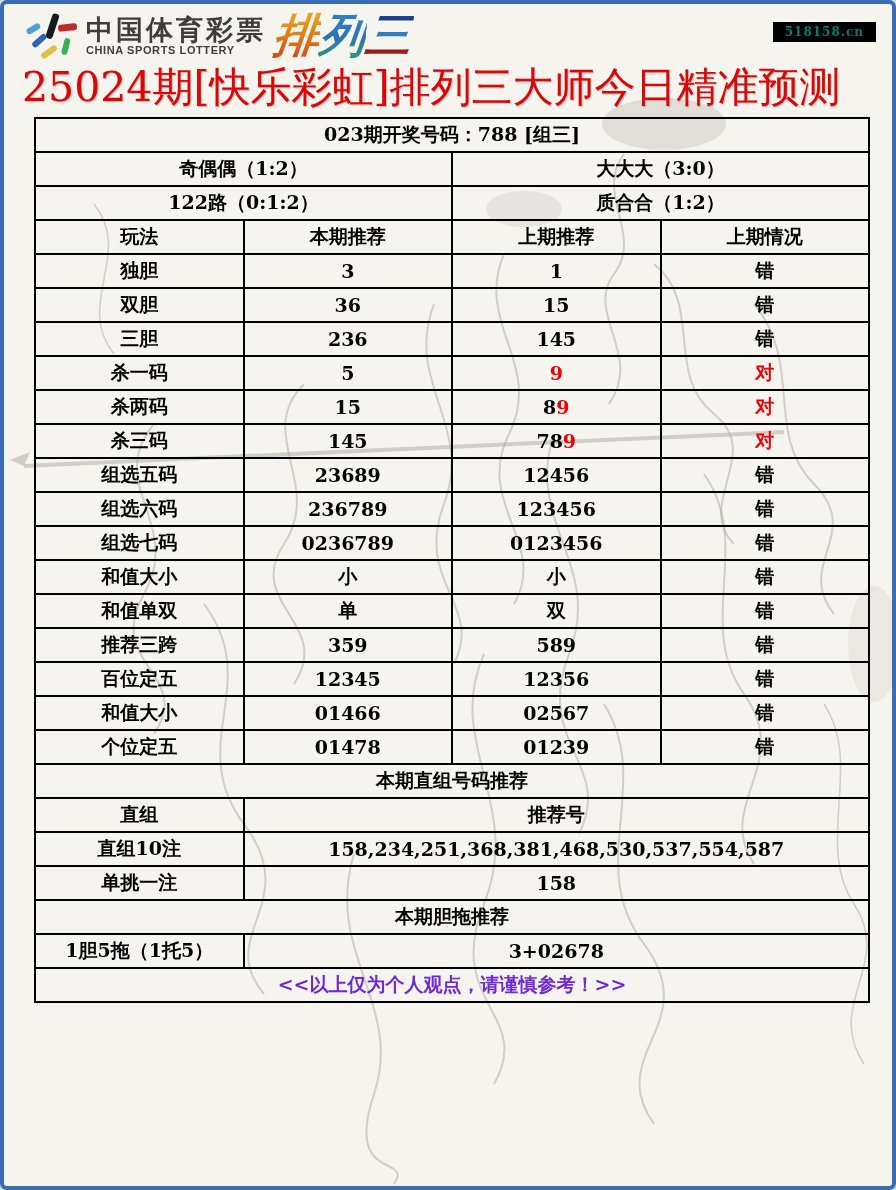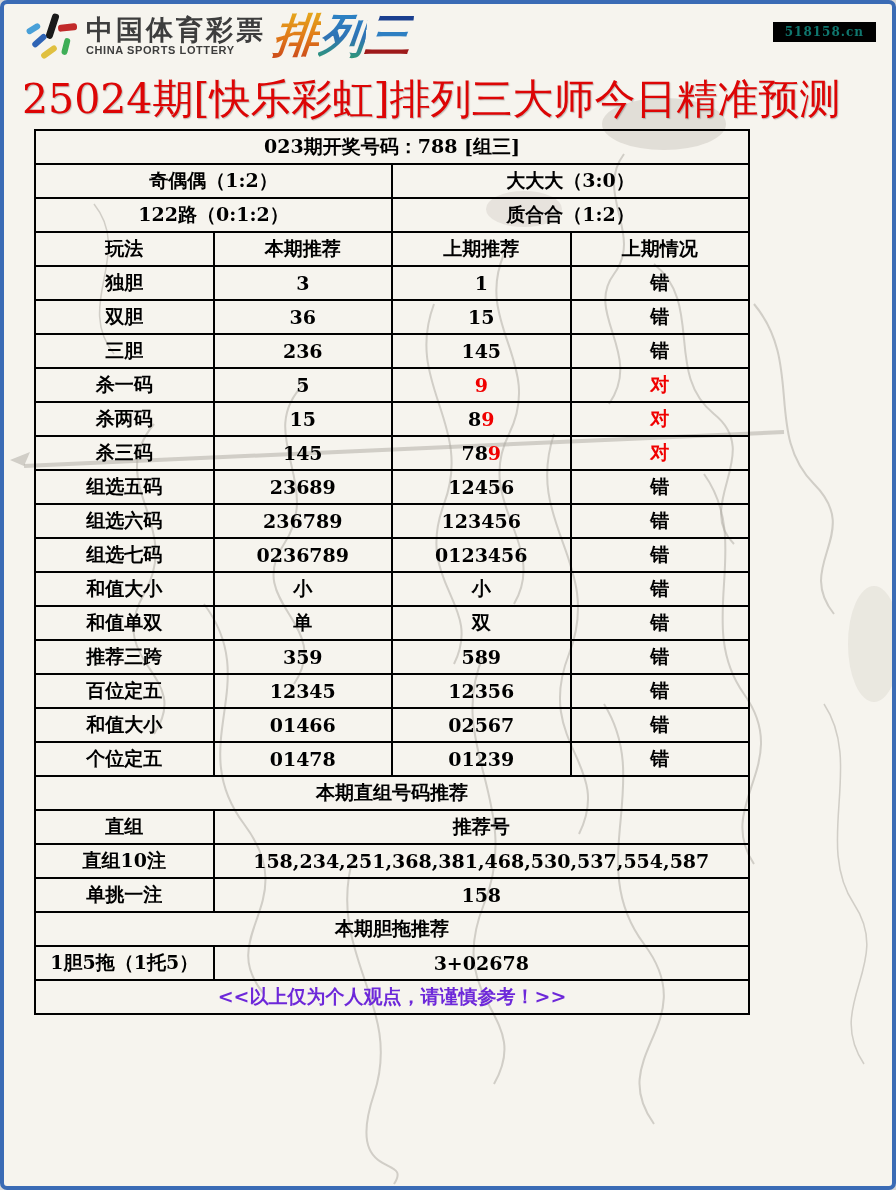--- a/index.html
+++ b/index.html
@@ -11,21 +11,21 @@
     border:4px solid #3a6bb5;
     border-radius:7px;
     overflow:hidden;
     font-family:"DejaVu Serif","Liberation Serif",serif;
     color:#000;
   }
   .sketch{position:absolute;left:0;top:0;z-index:0;}
   .content{position:relative;z-index:1;}
 
   
-  .header{position:relative;height:56px;padding-top:12px;}
+  .header{position:relative;height:56px;padding-top:0;}
   .logo{position:absolute;left:20px;top:8px;display:flex;align-items:flex-start;}
   .logo-icon{width:56px;height:52px;flex:0 0 auto;}
   .logo-text{margin-left:6px;margin-top:4px;}
   .logo-cn{font-size:27px;font-weight:bold;color:#3d3d3d;letter-spacing:3px;line-height:1.05;}
   .logo-en{font-family:"Liberation Sans","DejaVu Sans",sans-serif;font-size:11px;font-weight:bold;color:#3d3d3d;letter-spacing:0.6px;}
   .brand{margin-left:8px;margin-top:0;font-size:46px;font-weight:bold;font-style:italic;transform:skewX(-6deg);line-height:1;white-space:nowrap;}
   .brand span{background-clip:text;-webkit-background-clip:text;color:transparent;}
   .brand .b1{background-image:linear-gradient(180deg,#e6b01e 0%,#e07818 55%,#c8431c 100%);}
   .brand .b2{background-image:linear-gradient(180deg,#2c86c8 0%,#2f72b4 55%,#2f9e6e 100%);}
   .brand .b3{background-image:linear-gradient(180deg,#1a3f8f 0%,#1a3f8f 38%,#2e7fc2 38%,#2e7fc2 66%,#9e1a1a 66%,#9e1a1a 100%);}
@@ -40,21 +40,21 @@
   .title{
     margin:4px 0 6px 18px;
     font-size:41px;font-weight:normal;color:#dd0505;
     letter-spacing:0px;white-space:nowrap;line-height:1.15;
     text-shadow:1px 1px 1px rgba(90,90,90,0.35);
   }
 
   
   table.predict{
     margin-left:30px;
-    width:716px;
+    width:836px;
     border-collapse:collapse;
     table-layout:fixed;
     background:transparent;
   }
   table.predict td{
     border:2px solid #000;
     height:32px;
     text-align:center;
     vertical-align:middle;
     font-size:19px;

